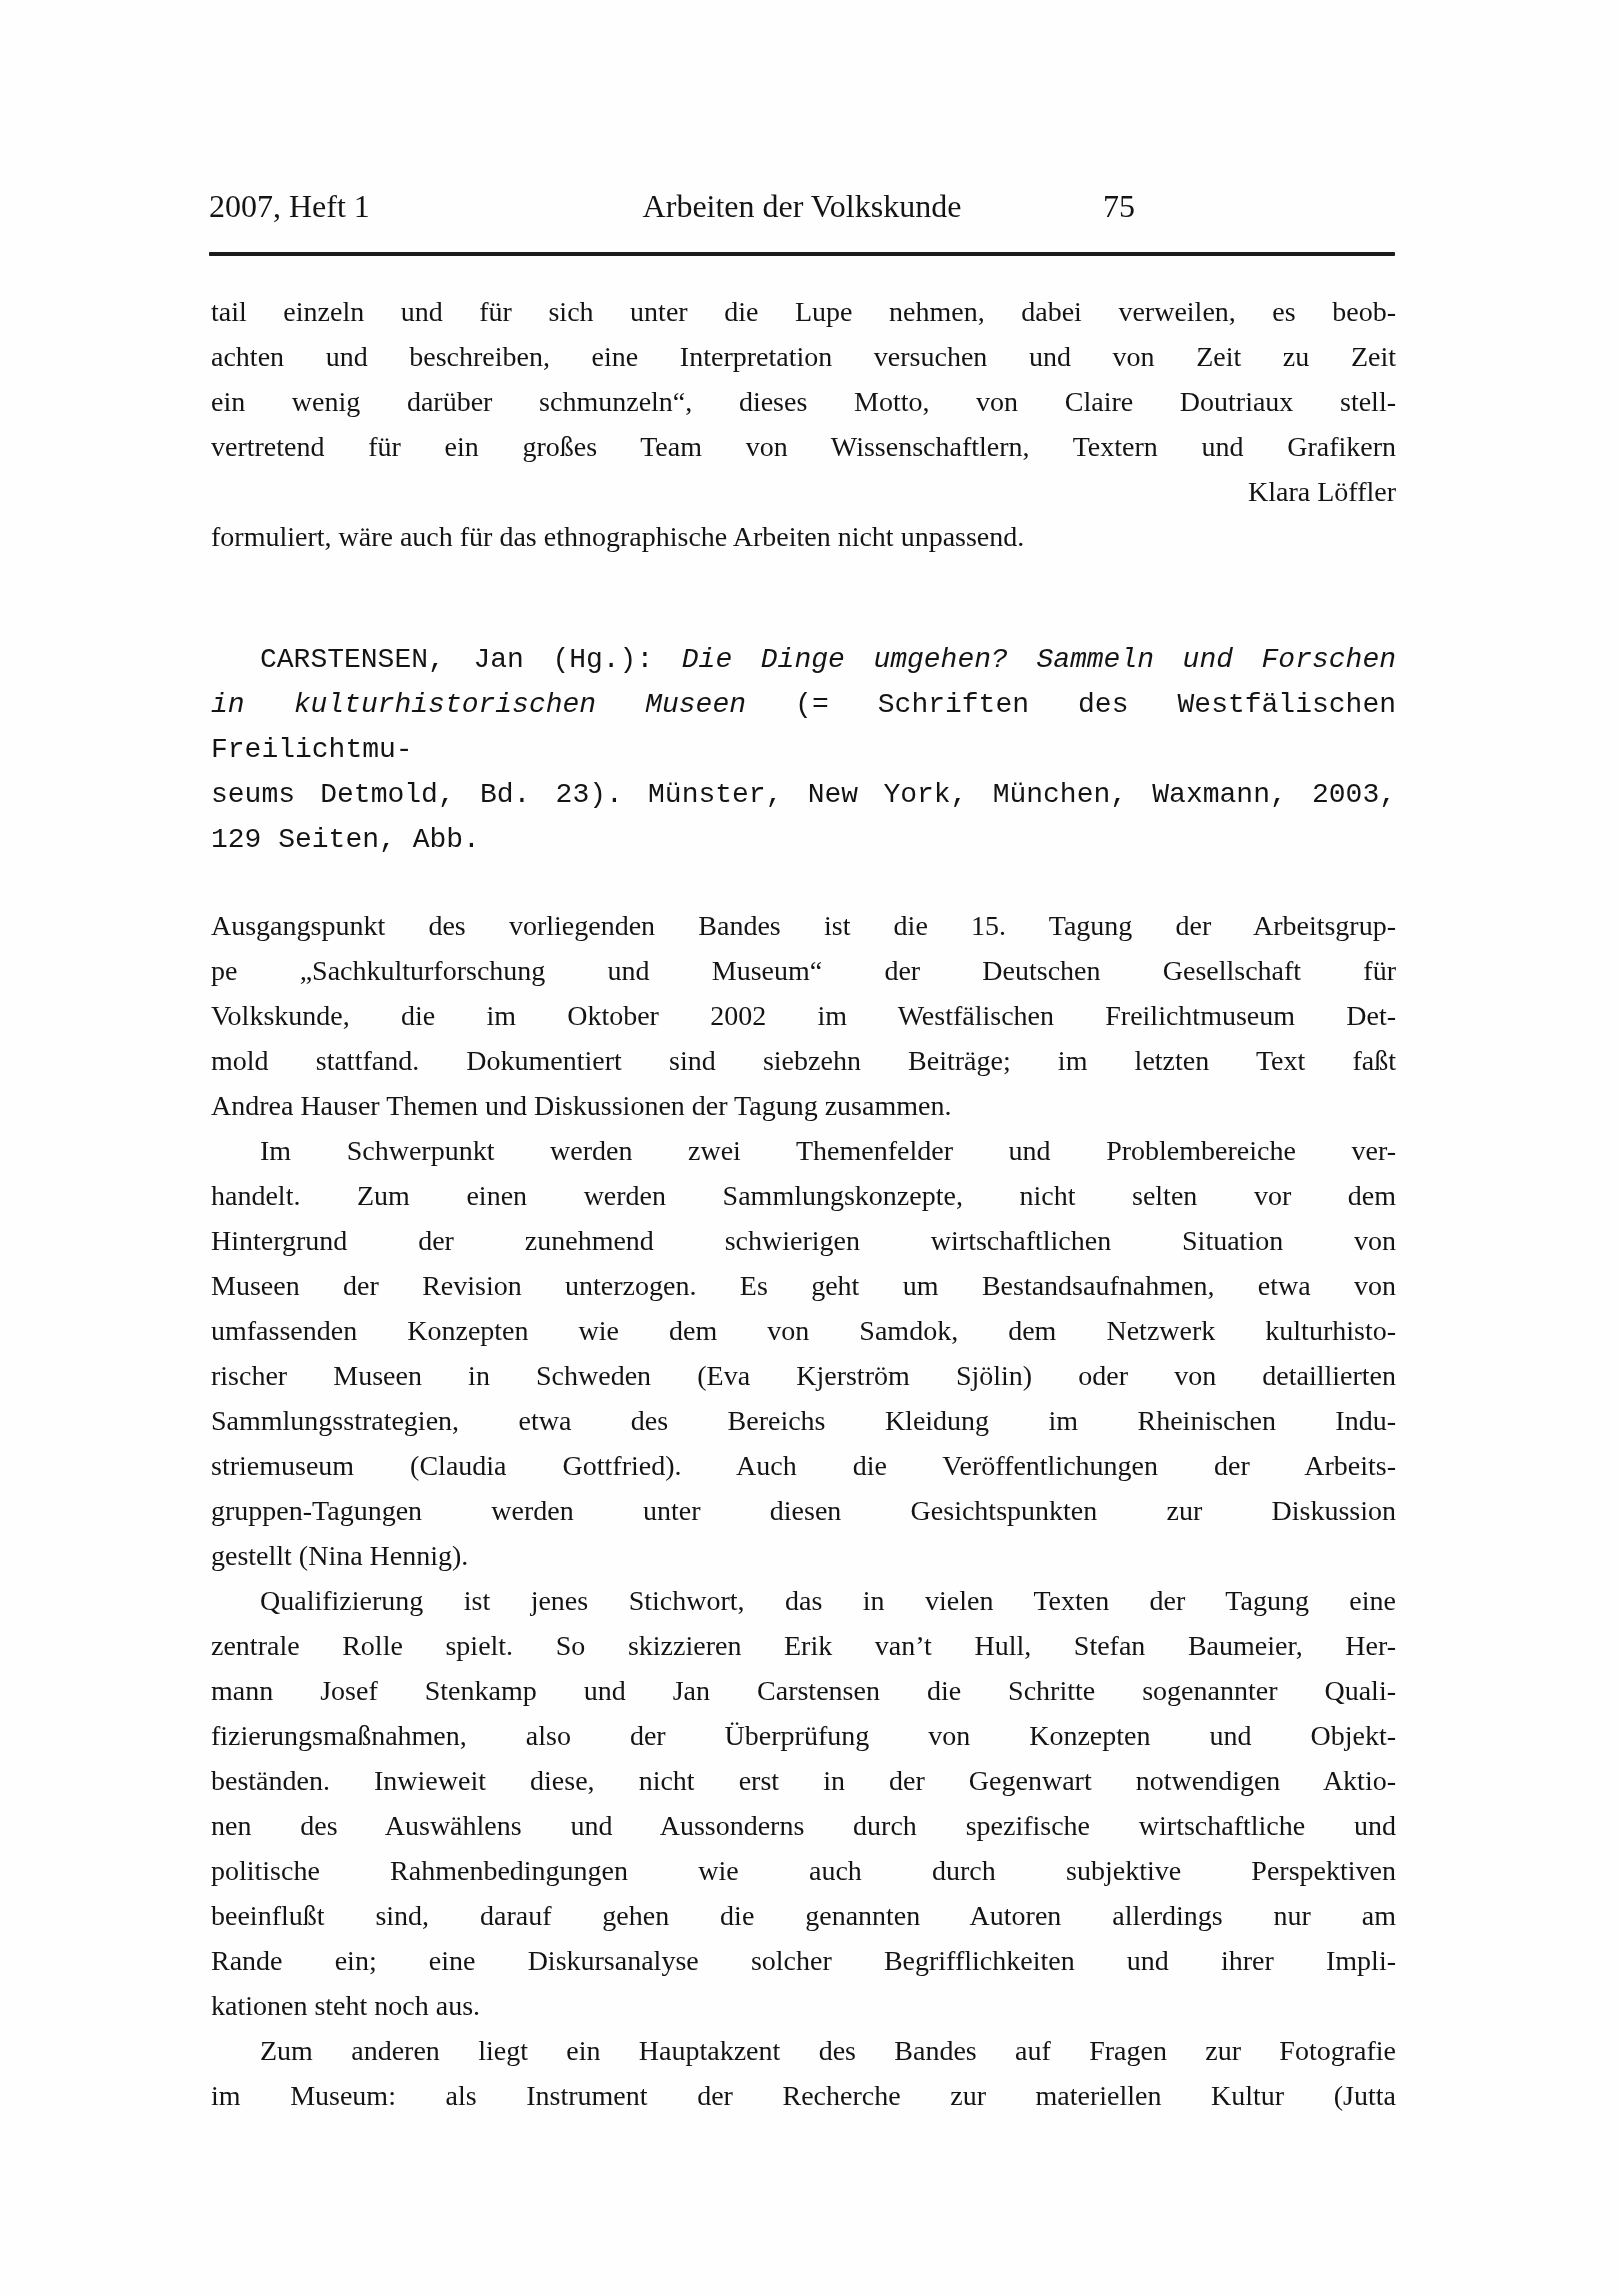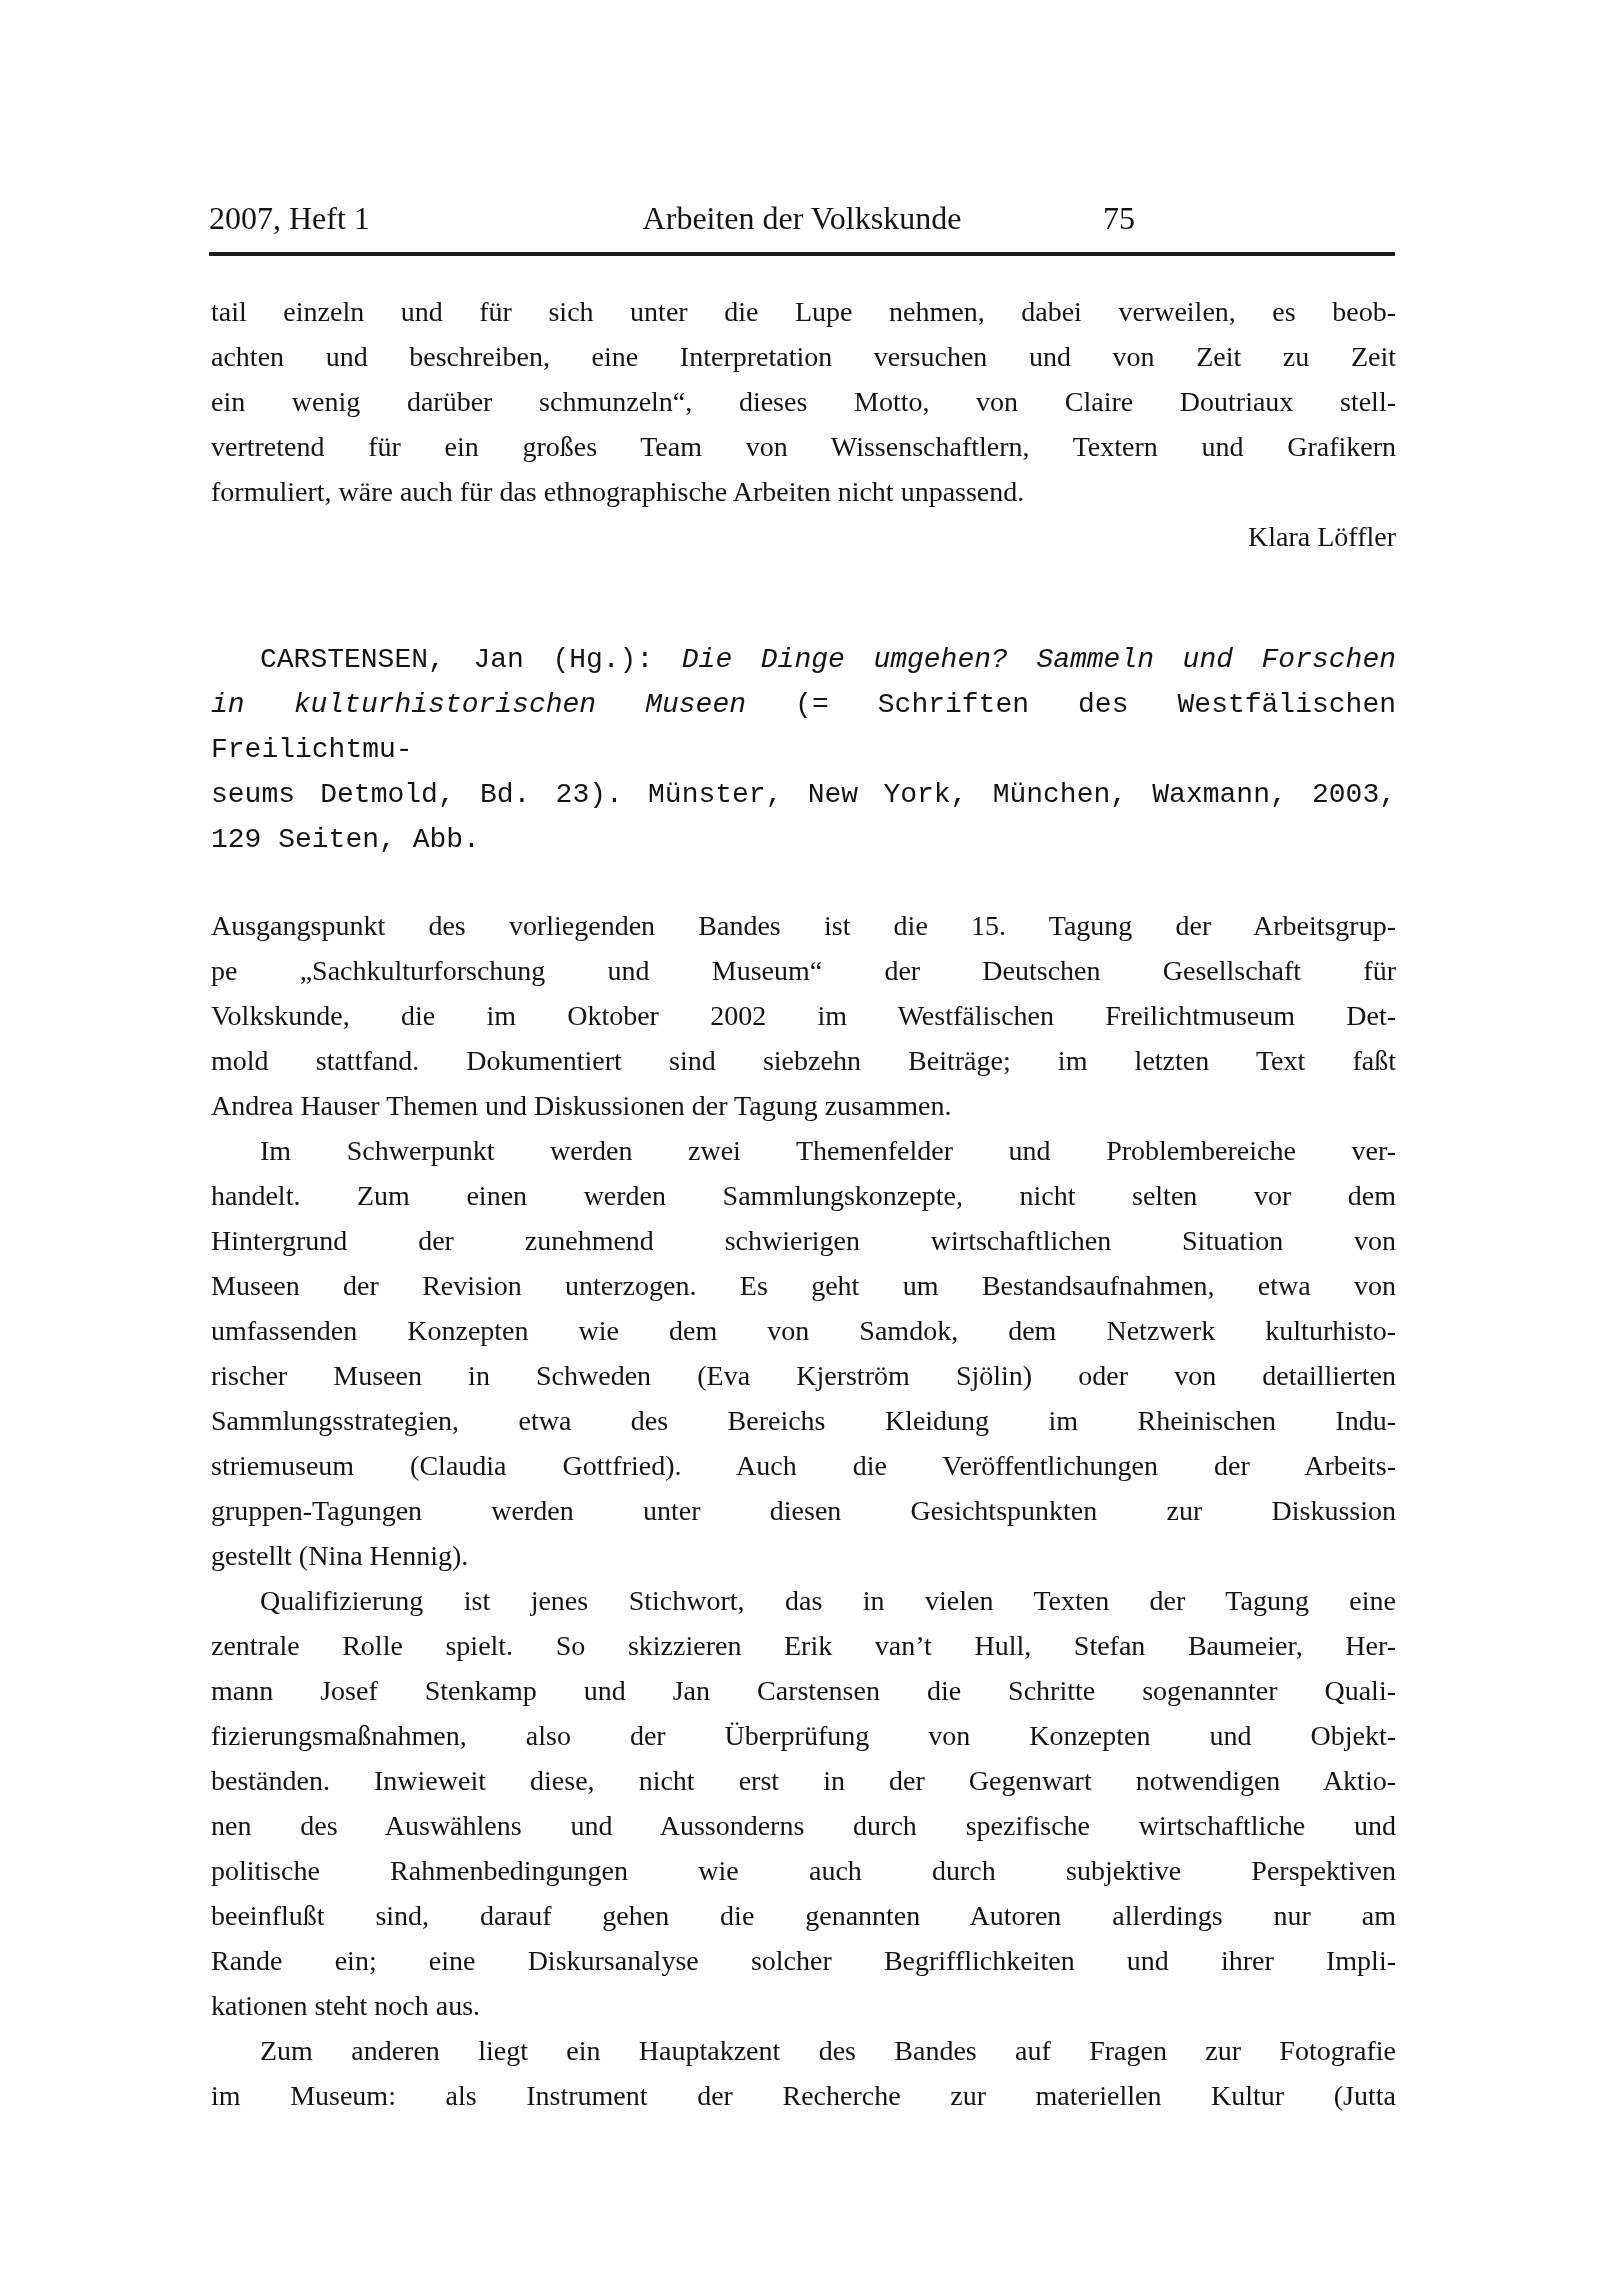--- a/index.html
+++ b/index.html
@@ -12,21 +12,21 @@
     width: 1621px;
     height: 2295px;
     background: #fefefe;
     color: #141414;
     font-family: "Liberation Serif", "DejaVu Serif", serif;
     overflow: hidden;
   }
   .page-header {
     position: absolute;
     left: 209px;
-    top: 200px;
+    top: 188px;
     width: 1186px;
     display: flex;
     align-items: baseline;
     font-size: 32px;
     line-height: 36px;
   }
   .page-header .h-left  { width: 292px; text-align: left; }
   .page-header .h-center{ flex: 1; text-align: center; }
   .page-header .h-right { width: 292px; }
   .header-rule {
@@ -78,22 +78,22 @@
 
   <div class="header-rule"></div>
 
   <main class="page-body">
 
     <section class="sec-review-end">
       <div class="ln">tail einzeln und für sich unter die Lupe nehmen, dabei verweilen, es beob-</div>
       <div class="ln">achten und beschreiben, eine Interpretation versuchen und von Zeit zu Zeit</div>
       <div class="ln">ein wenig darüber schmunzeln“, dieses Motto, von Claire Doutriaux stell-</div>
       <div class="ln">vertretend für ein großes Team von Wissenschaftlern, Textern und Grafikern</div>
+      <div class="ln sig">Klara Löffler</div>
       <div class="ln last">formuliert, wäre auch für das ethnographische Arbeiten nicht unpassend.</div>
-      <div class="ln sig">Klara Löffler</div>
     </section>
 
     <section class="sec-citation">
       <div class="ln indent"><span>CARSTENSEN, Jan (Hg.):</span> <span class="it">Die Dinge umgehen? Sammeln und Forschen</span></div>
       <div class="ln"><span class="it">in kulturhistorischen Museen</span> <span>(= Schriften des Westfälischen Freilichtmu-</span></div>
       <div class="ln">seums Detmold, Bd. 23). Münster, New York, München, Waxmann, 2003,</div>
       <div class="ln last">129 Seiten, Abb.</div>
     </section>
 
     <section class="sec-ausgangspunkt">

